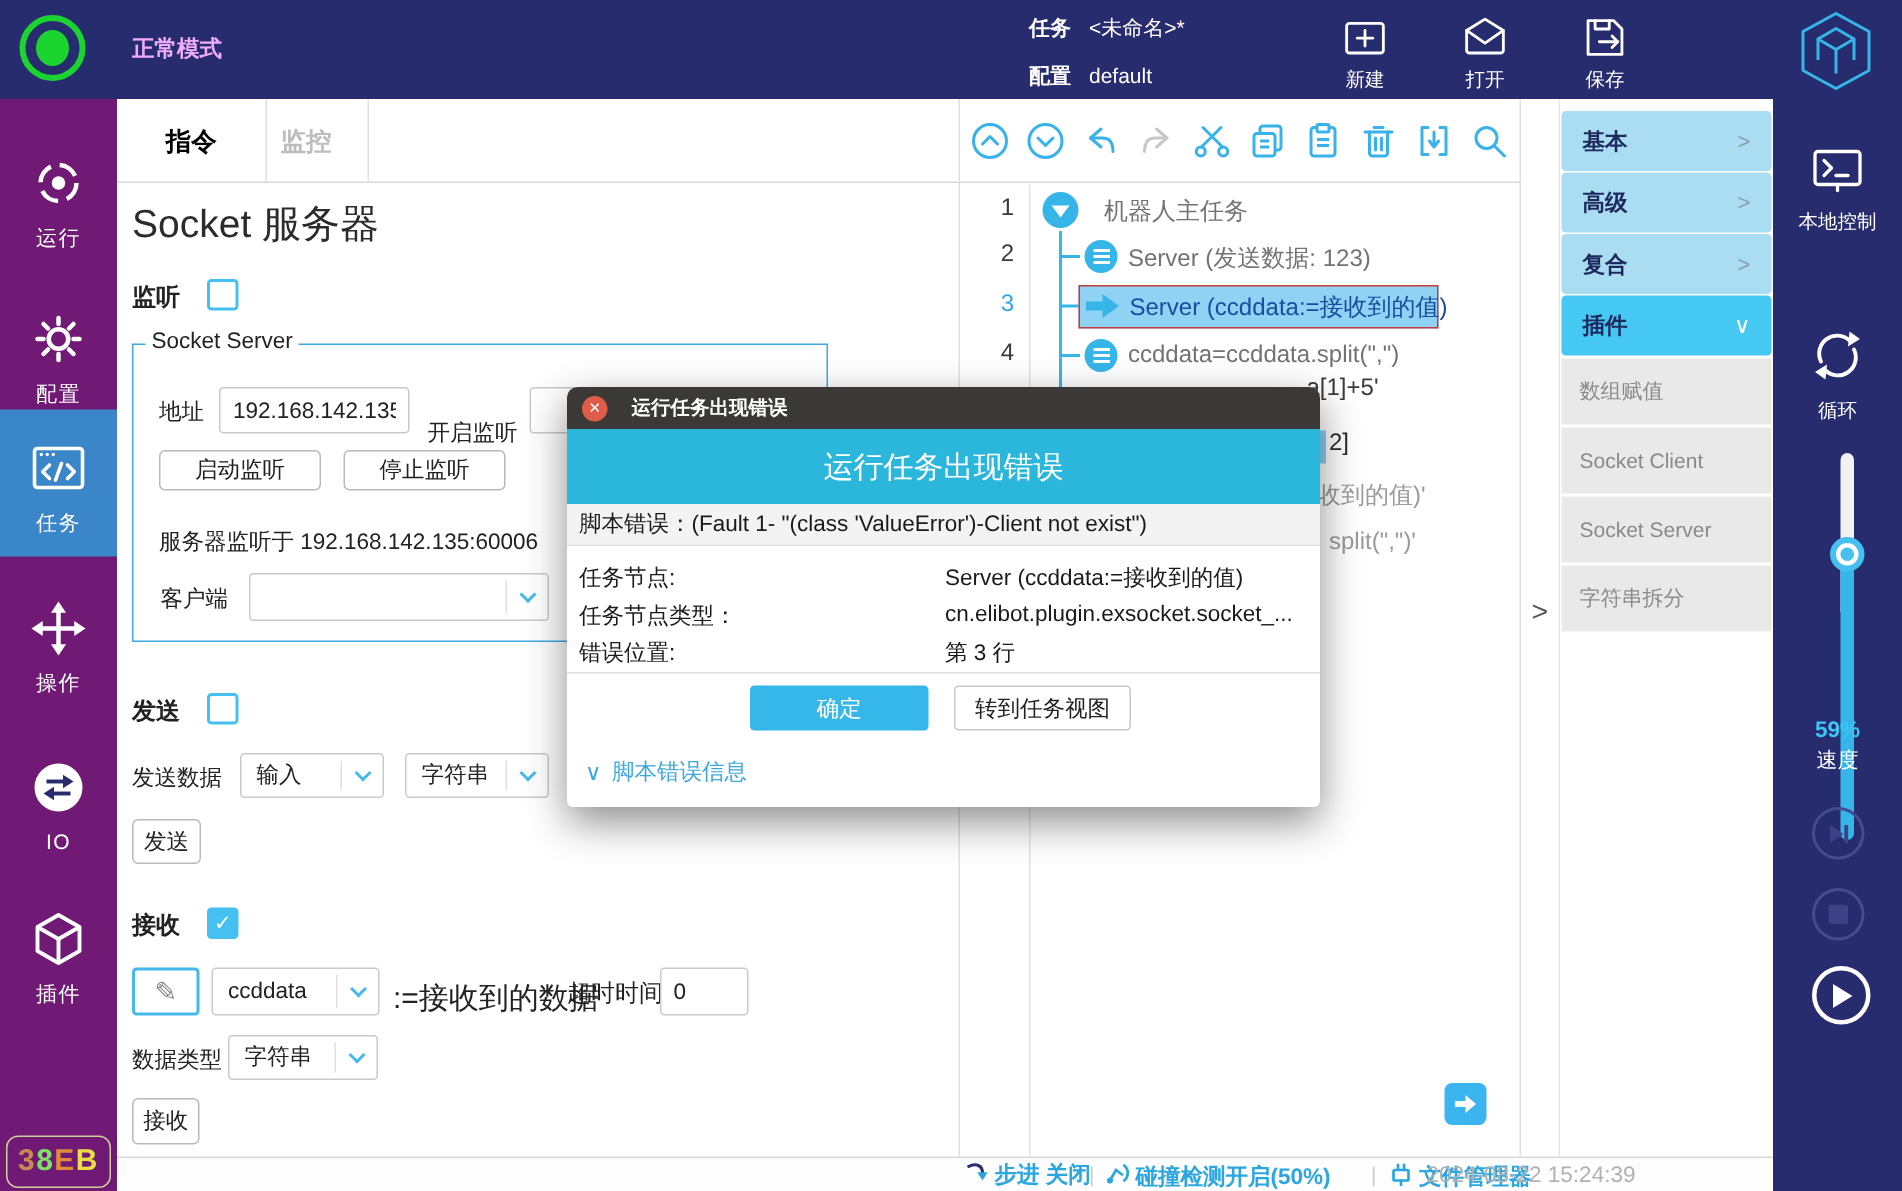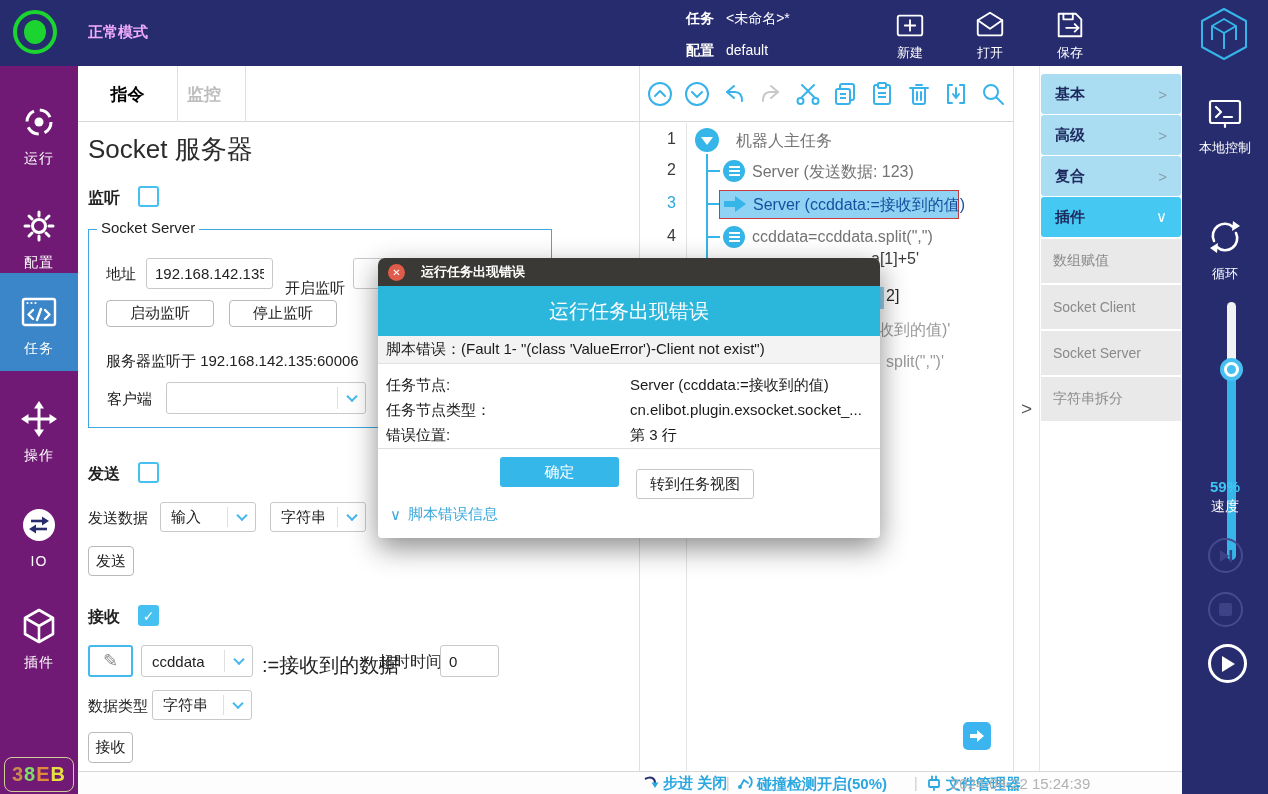--- a/index.html
+++ b/index.html
@@ -98,21 +98,21 @@
   .dialog{position:absolute;left:378px;top:258px;width:502px;height:280px;background:#fff;border-radius:7px 7px 4px 4px;box-shadow:0 10px 28px rgba(0,0,0,.45);z-index:10;}
   .dlg-titlebar{position:absolute;left:0;top:0;width:502px;height:28px;background:#3a3935;border-radius:7px 7px 0 0;display:flex;align-items:center;padding-left:10px;}
   .dlg-close{width:17px;height:17px;border-radius:50%;background:#df5b4a;color:#fff;font-size:10px;display:flex;align-items:center;justify-content:center;cursor:pointer;}
   .dlg-title{color:#fff;font-size:13px;font-weight:bold;margin-left:16px;}
   .dlg-header{position:absolute;left:0;top:28px;width:502px;height:50px;background:#2bb6db;color:#fff;font-size:20px;display:flex;align-items:center;justify-content:center;}
   .dlg-scripterr{position:absolute;left:0;top:78px;width:502px;height:28px;background:#f3f3f3;border-bottom:1px solid #e2e2e2;display:flex;align-items:center;padding-left:8px;font-size:15px;color:#1a1a1a;white-space:nowrap;}
   .dlg-row-label{position:absolute;left:8px;font-size:15px;color:#1a1a1a;white-space:nowrap;}
   .dlg-row-value{position:absolute;left:252px;font-size:15px;color:#1a1a1a;white-space:nowrap;}
   .dlg-hr{position:absolute;left:0;top:190px;width:502px;height:1px;background:#e0e0e0;}
   .dlg-ok{position:absolute;left:122px;top:199px;width:119px;height:30px;background:#36b7e9;border:none;border-radius:3px;color:#fff;font-size:15px;display:flex;align-items:center;justify-content:center;cursor:pointer;}
-  .dlg-goto{position:absolute;left:258px;top:199px;width:118px;height:30px;background:#fff;border:1px solid #c8c8c8;border-radius:3px;color:#222;font-size:15px;display:flex;align-items:center;justify-content:center;cursor:pointer;margin-top:12px;}
+  .dlg-goto{position:absolute;left:258px;top:199px;width:118px;height:30px;background:#fff;border:1px solid #c8c8c8;border-radius:3px;color:#222;font-size:15px;display:flex;align-items:center;justify-content:center;cursor:pointer;}
   .dlg-link{position:absolute;left:12px;top:247px;color:#3aa8dc;font-size:15px;display:flex;align-items:center;gap:7px;cursor:pointer;}
 </style>
 </head>
 <body>
 
 <div class="screen">
 
   <header class="topbar">
     <div class="mode-dot">
         <i></i>

